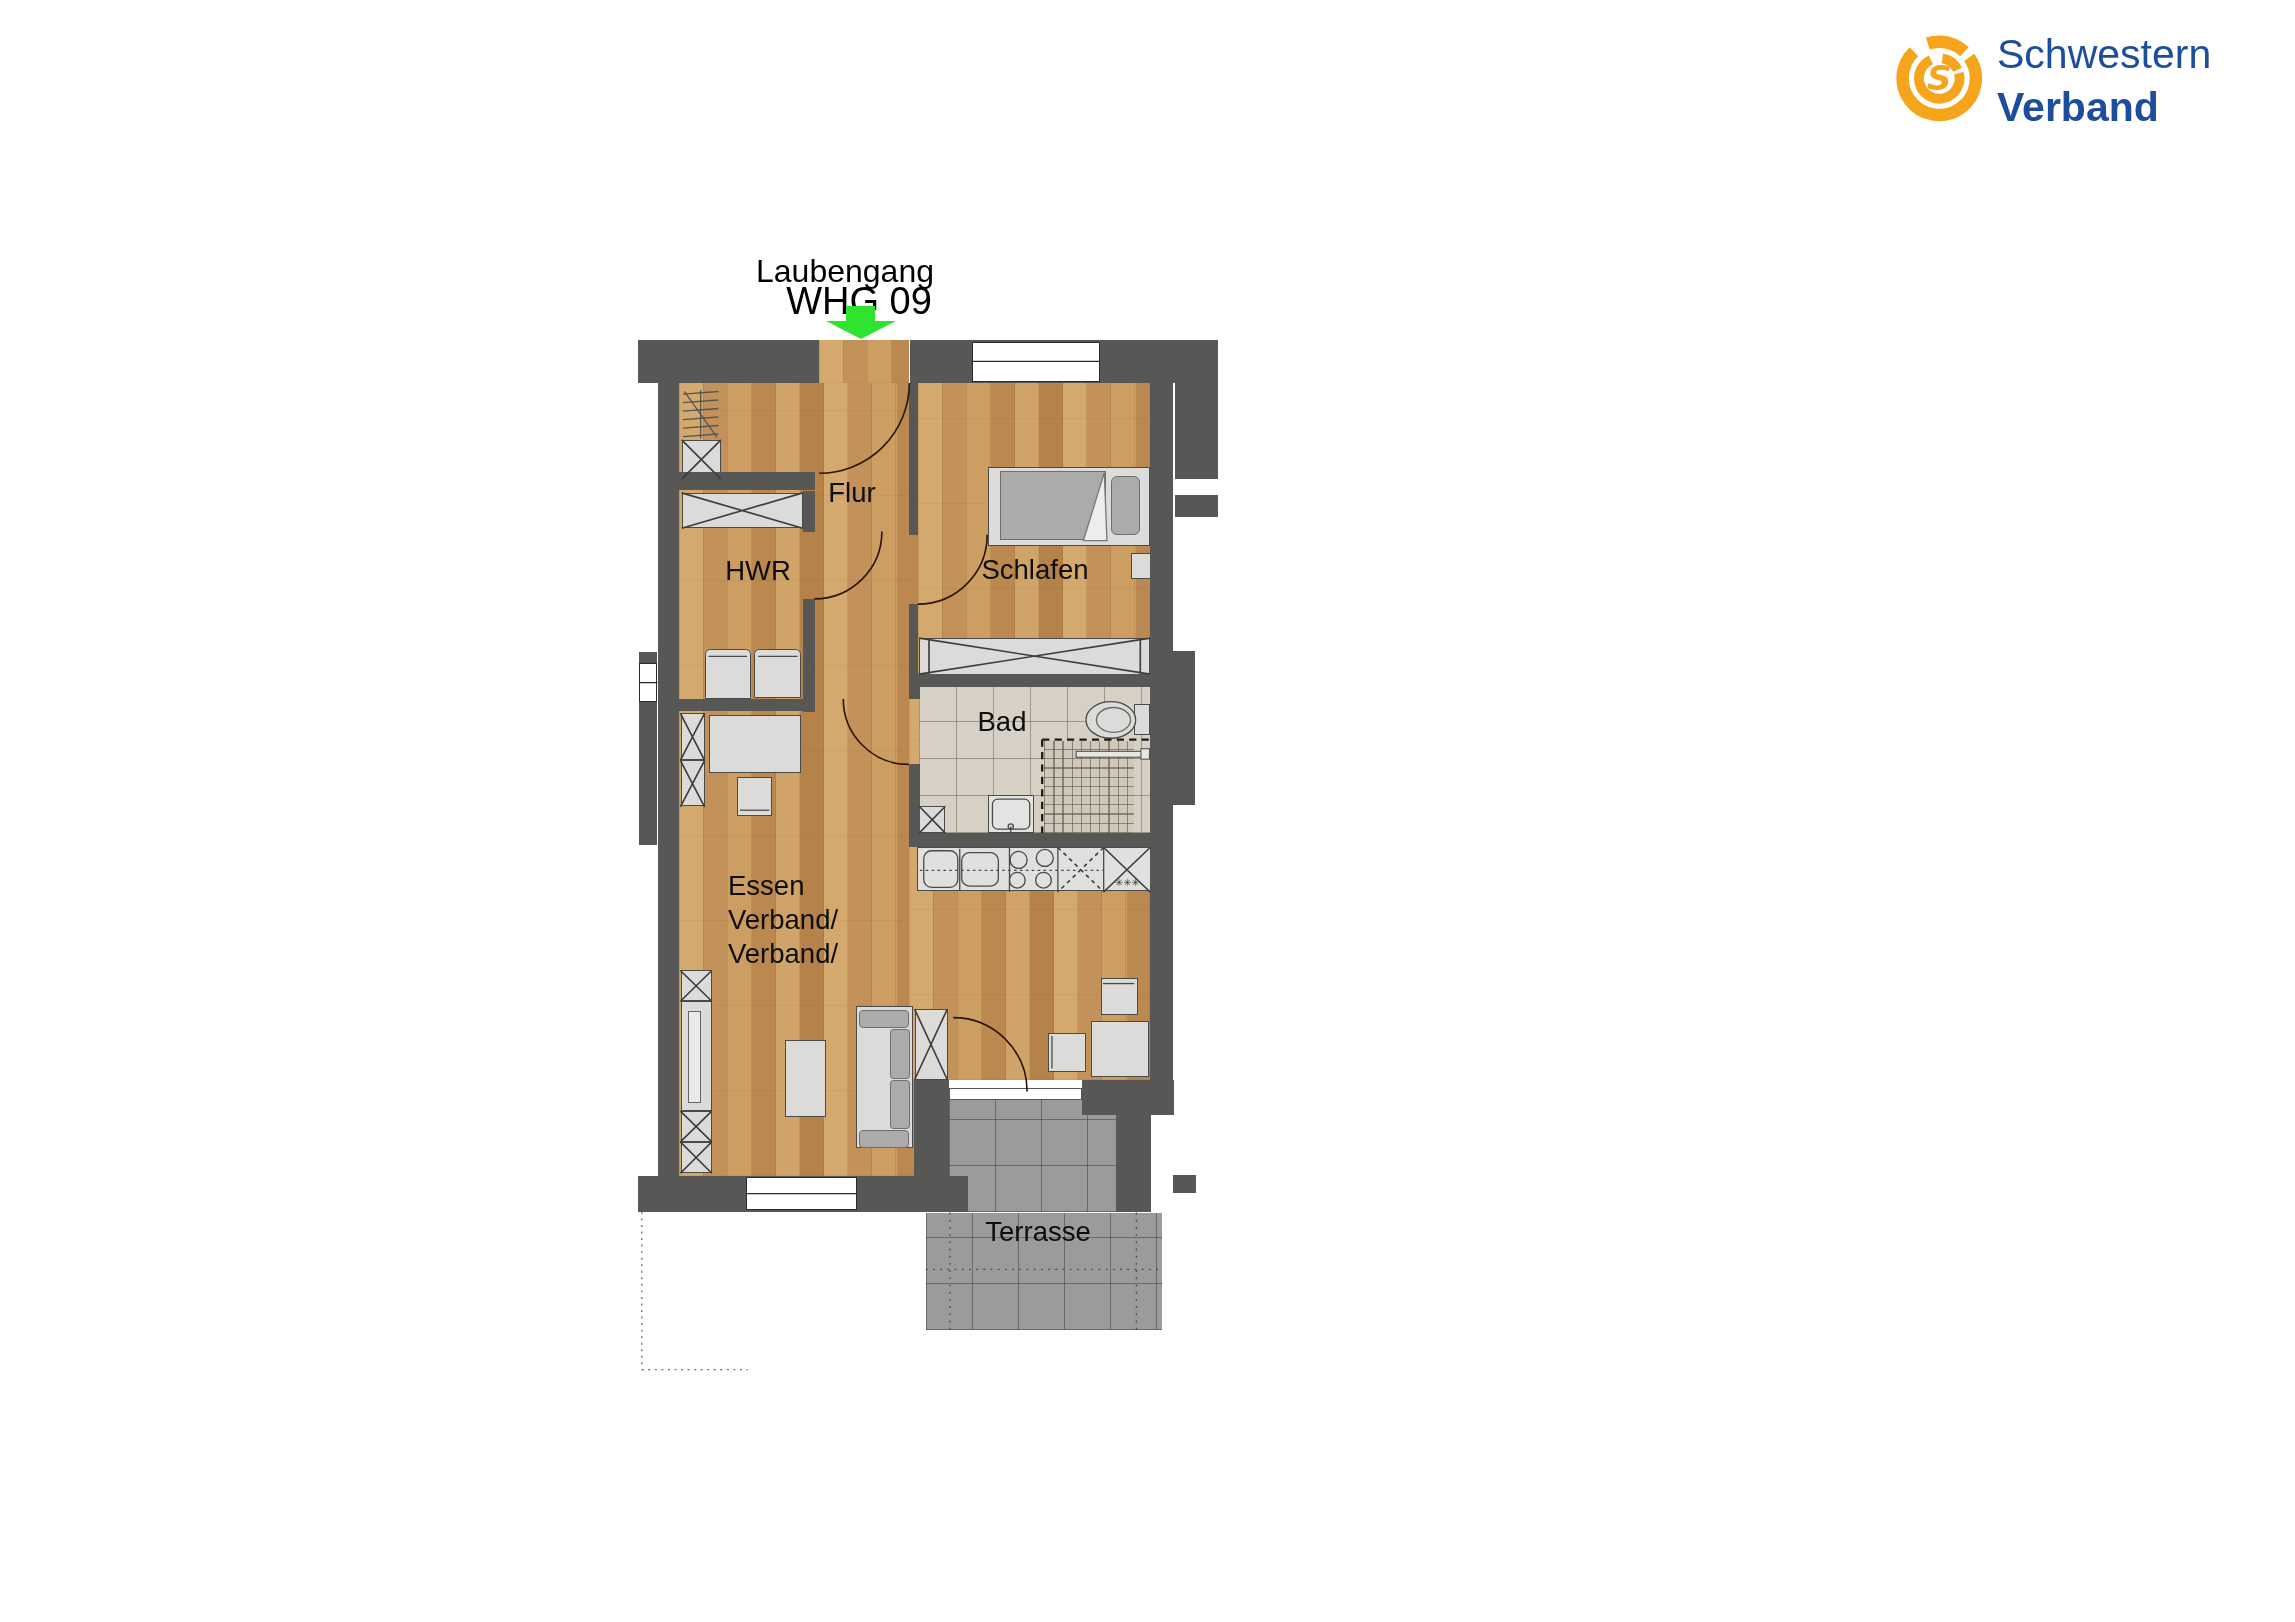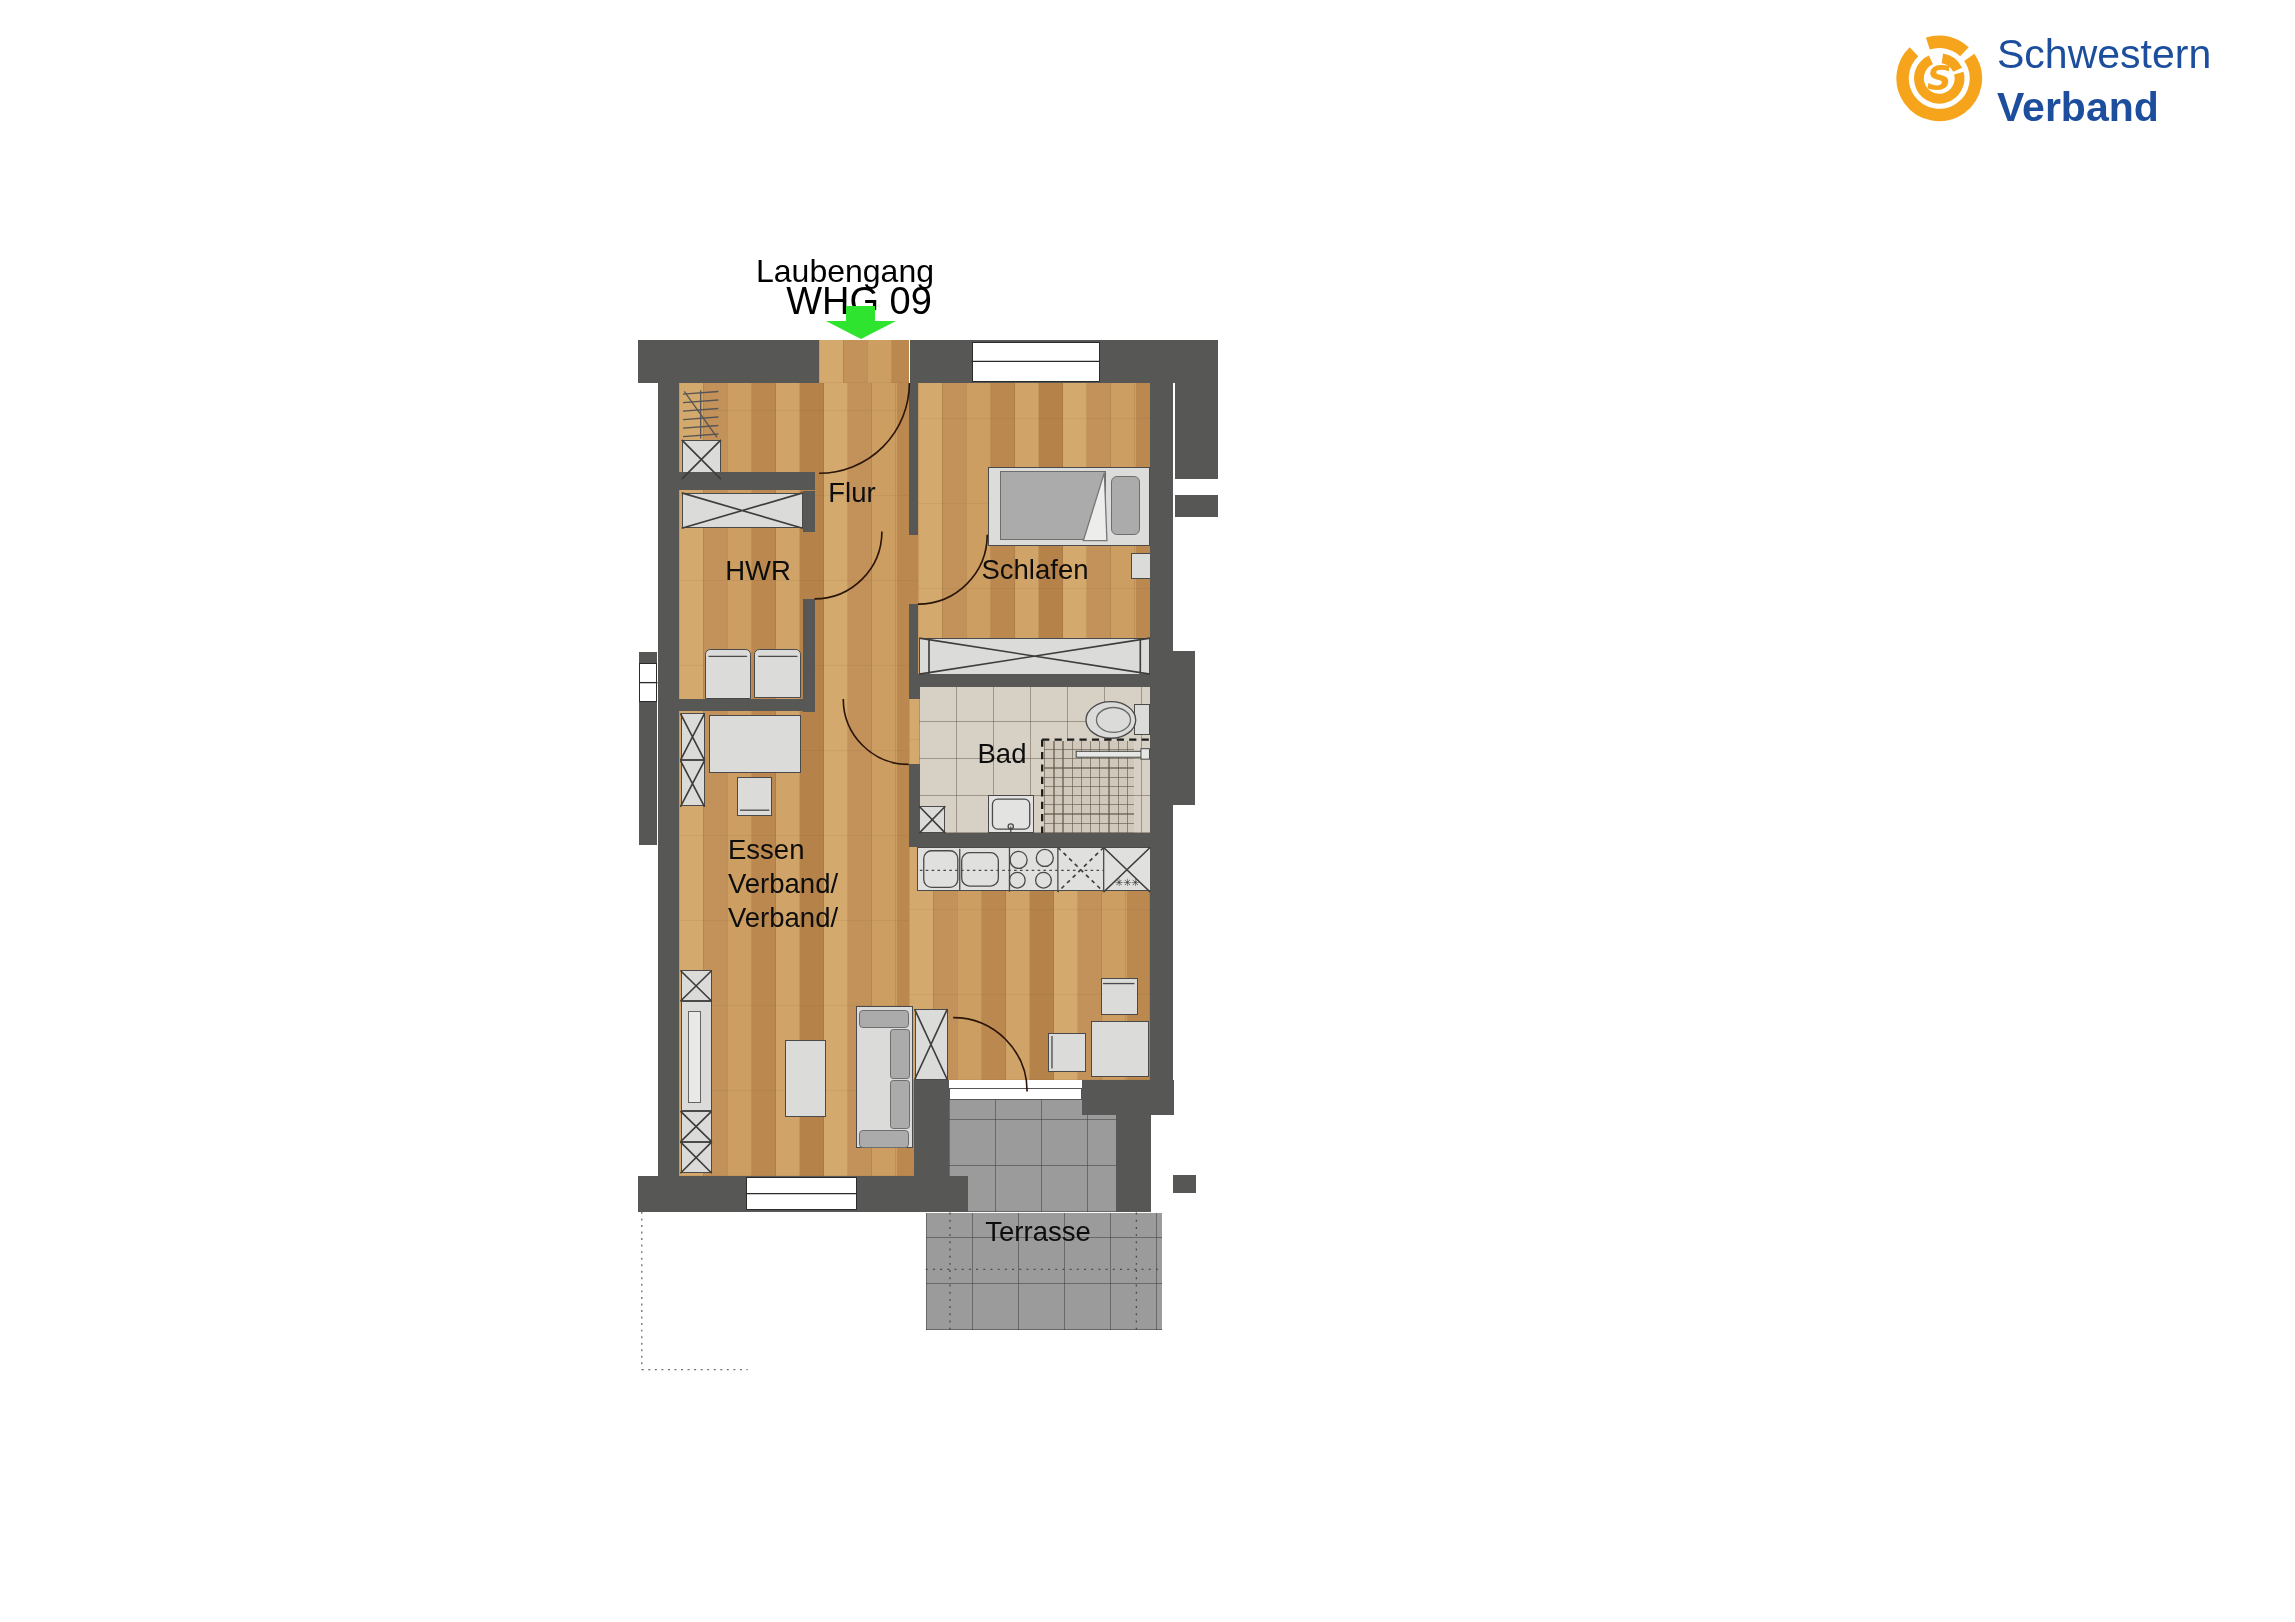--- a/index.html
+++ b/index.html
@@ -205,22 +205,22 @@
       <line x1="981" y1="2093" x2="1143" y2="2093" stroke-dasharray="3 7"></line>
       <line x1="1452" y1="1853" x2="1452" y2="2032" stroke-dasharray="3 8" stroke="#4d4d4d"></line>
       <line x1="1737" y1="1853" x2="1737" y2="2032" stroke-dasharray="3 8" stroke="#4d4d4d"></line>
       <line x1="1415" y1="1940" x2="1775" y2="1940" stroke-dasharray="3 8" stroke="#4d4d4d"></line>
     </g>
   </svg>
 
   <div class="abs rlabel" style="left:852px;top:477px;">Flur</div>
   <div class="abs rlabel" style="left:758px;top:555px;">HWR</div>
   <div class="abs rlabel" style="left:1035px;top:554px;text-align:center;">Schlafen</div>
-  <div class="abs rlabel" style="left:1002px;top:706px;margin-top:32px;">Bad</div>
-  <div class="abs" style="left:728px;top:833px;color:#0d0d0d;font-size:27.5px;line-height:34px;">
+  <div class="abs rlabel" style="left:1002px;top:706px;">Bad</div>
+  <div class="abs" style="left:728px;top:869px;color:#0d0d0d;font-size:27.5px;line-height:34px;">
     <span style="display:block;">Essen</span>
     <span style="display:block;">Verband/</span>
     <span style="display:block;">Verband/</span>
   </div>
   <div class="abs rlabel" style="left:1038px;top:1216px;">Terrasse</div>
   <div class="abs" style="left:1112px;top:877px;width:30px;text-align:center;font-size:9.8px;color:#333;">✳✳✳</div>
 
   <div class="abs center" style="left:845px;top:253px;font-size:32px;color:#000;">Laubengang</div>
   <div class="abs center" style="left:859px;top:280px;font-size:38px;color:#000;">WHG 09</div>
   <div class="abs" style="left:846px;top:306px;width:29px;height:15px;background:#2ee42e;"></div>

